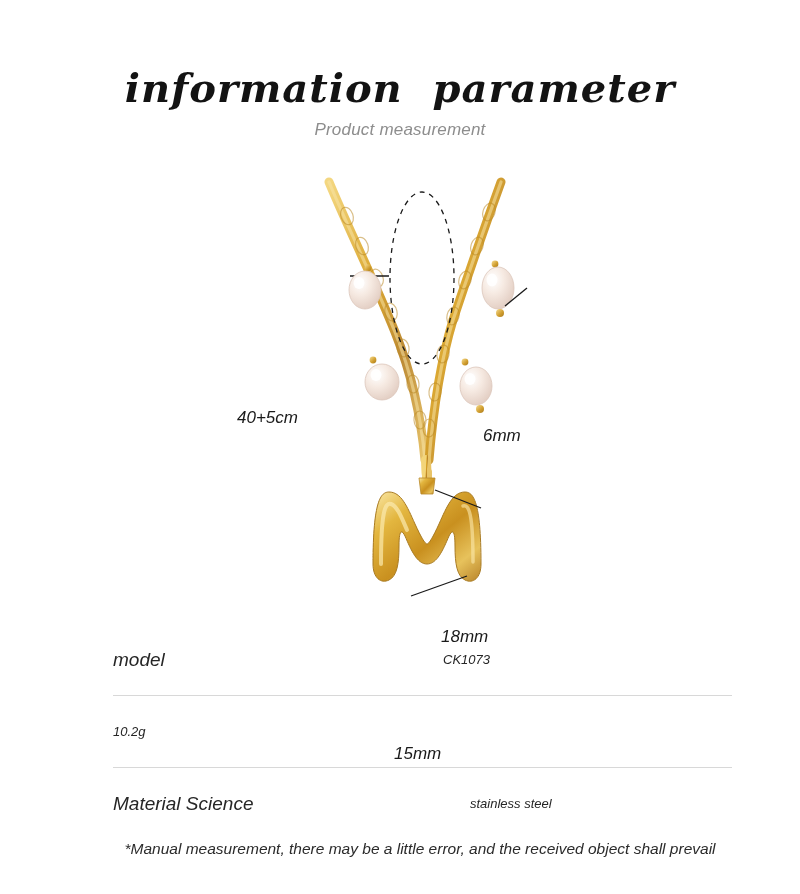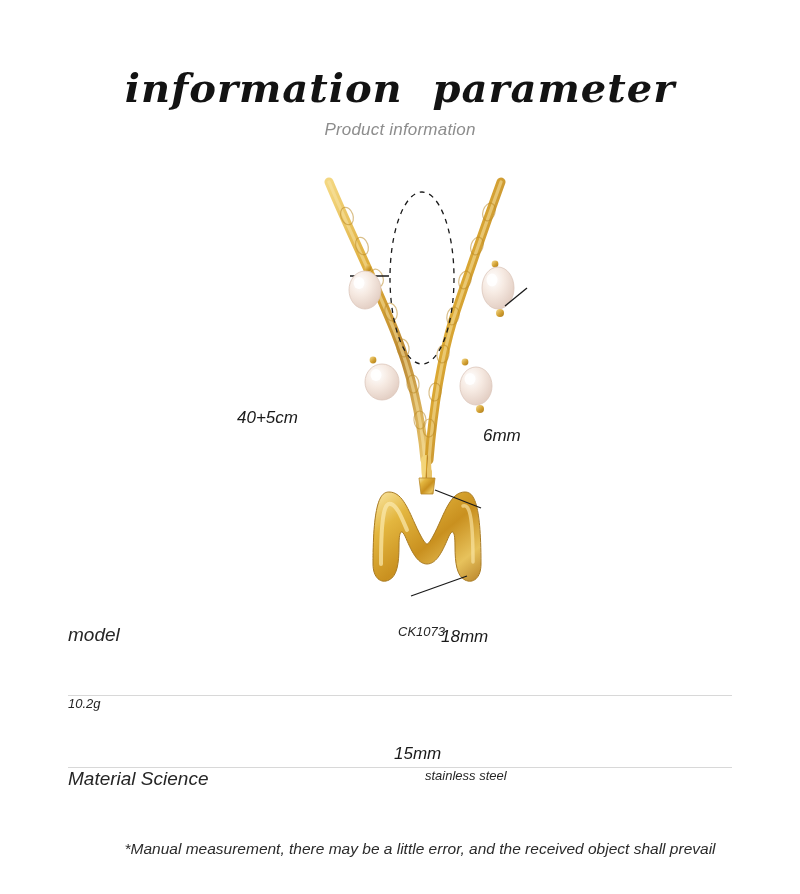--- a/index.html
+++ b/index.html
@@ -74,22 +74,24 @@
 
   
   .specs {
     position: absolute;
     left: 68px;
     top: 624px;
     width: 664px;
   }
   .spec-row {
     display: flex;
+    align-items: center;
     height: 71px;
     border-bottom: 1px solid #d8d8d8;
+    margin-left: 45px;
   }
   .spec-row:last-child {
     border-bottom: none;
     gap: 27px;
   }
   .spec-key {
     width: 330px;
     font-size: 19px;
     color: #262626;
   }
@@ -108,21 +110,21 @@
     color: #2b2b2b;
     padding-left: 20px;
   }
 </style>
 </head>
 <body>
 
 <div class="page">
 
   <div class="title">information  parameter</div>
-  <div class="subtitle">Product information</div>
+  <div class="subtitle">Product measurement</div>
 
   <div class="illus">
     <svg width="800" height="460" viewBox="0 0 800 460" xmlns="http://www.w3.org/2000/svg">
       <defs>
         <linearGradient id="goldChain" x1="0" y1="0" x2="1" y2="1">
           <stop offset="0%" stop-color="#f3d57a"></stop>
           <stop offset="40%" stop-color="#d9a327"></stop>
           <stop offset="70%" stop-color="#b9842a"></stop>
           <stop offset="100%" stop-color="#e8c366"></stop>
         </linearGradient>

